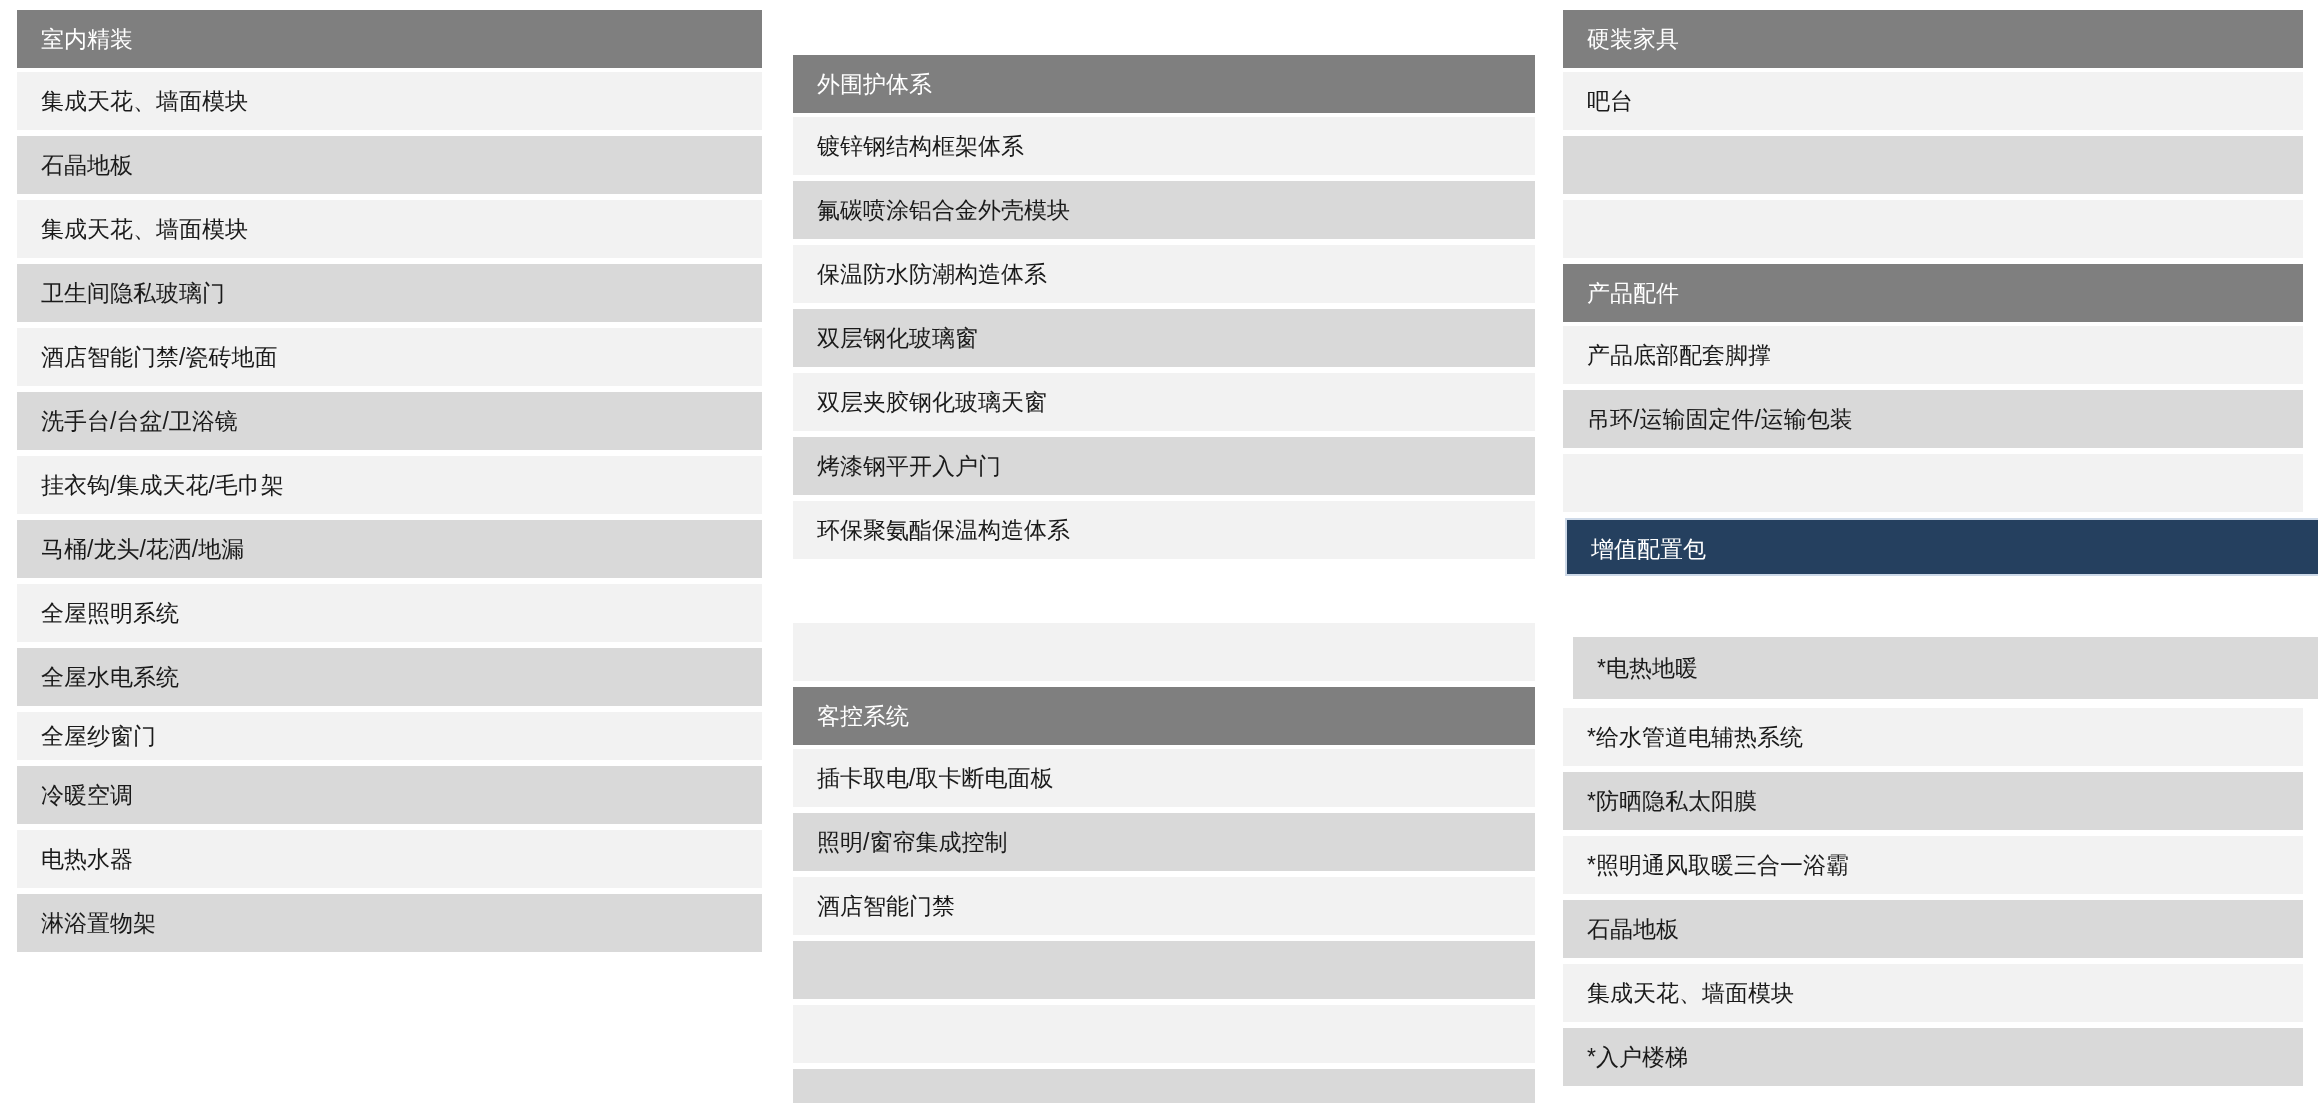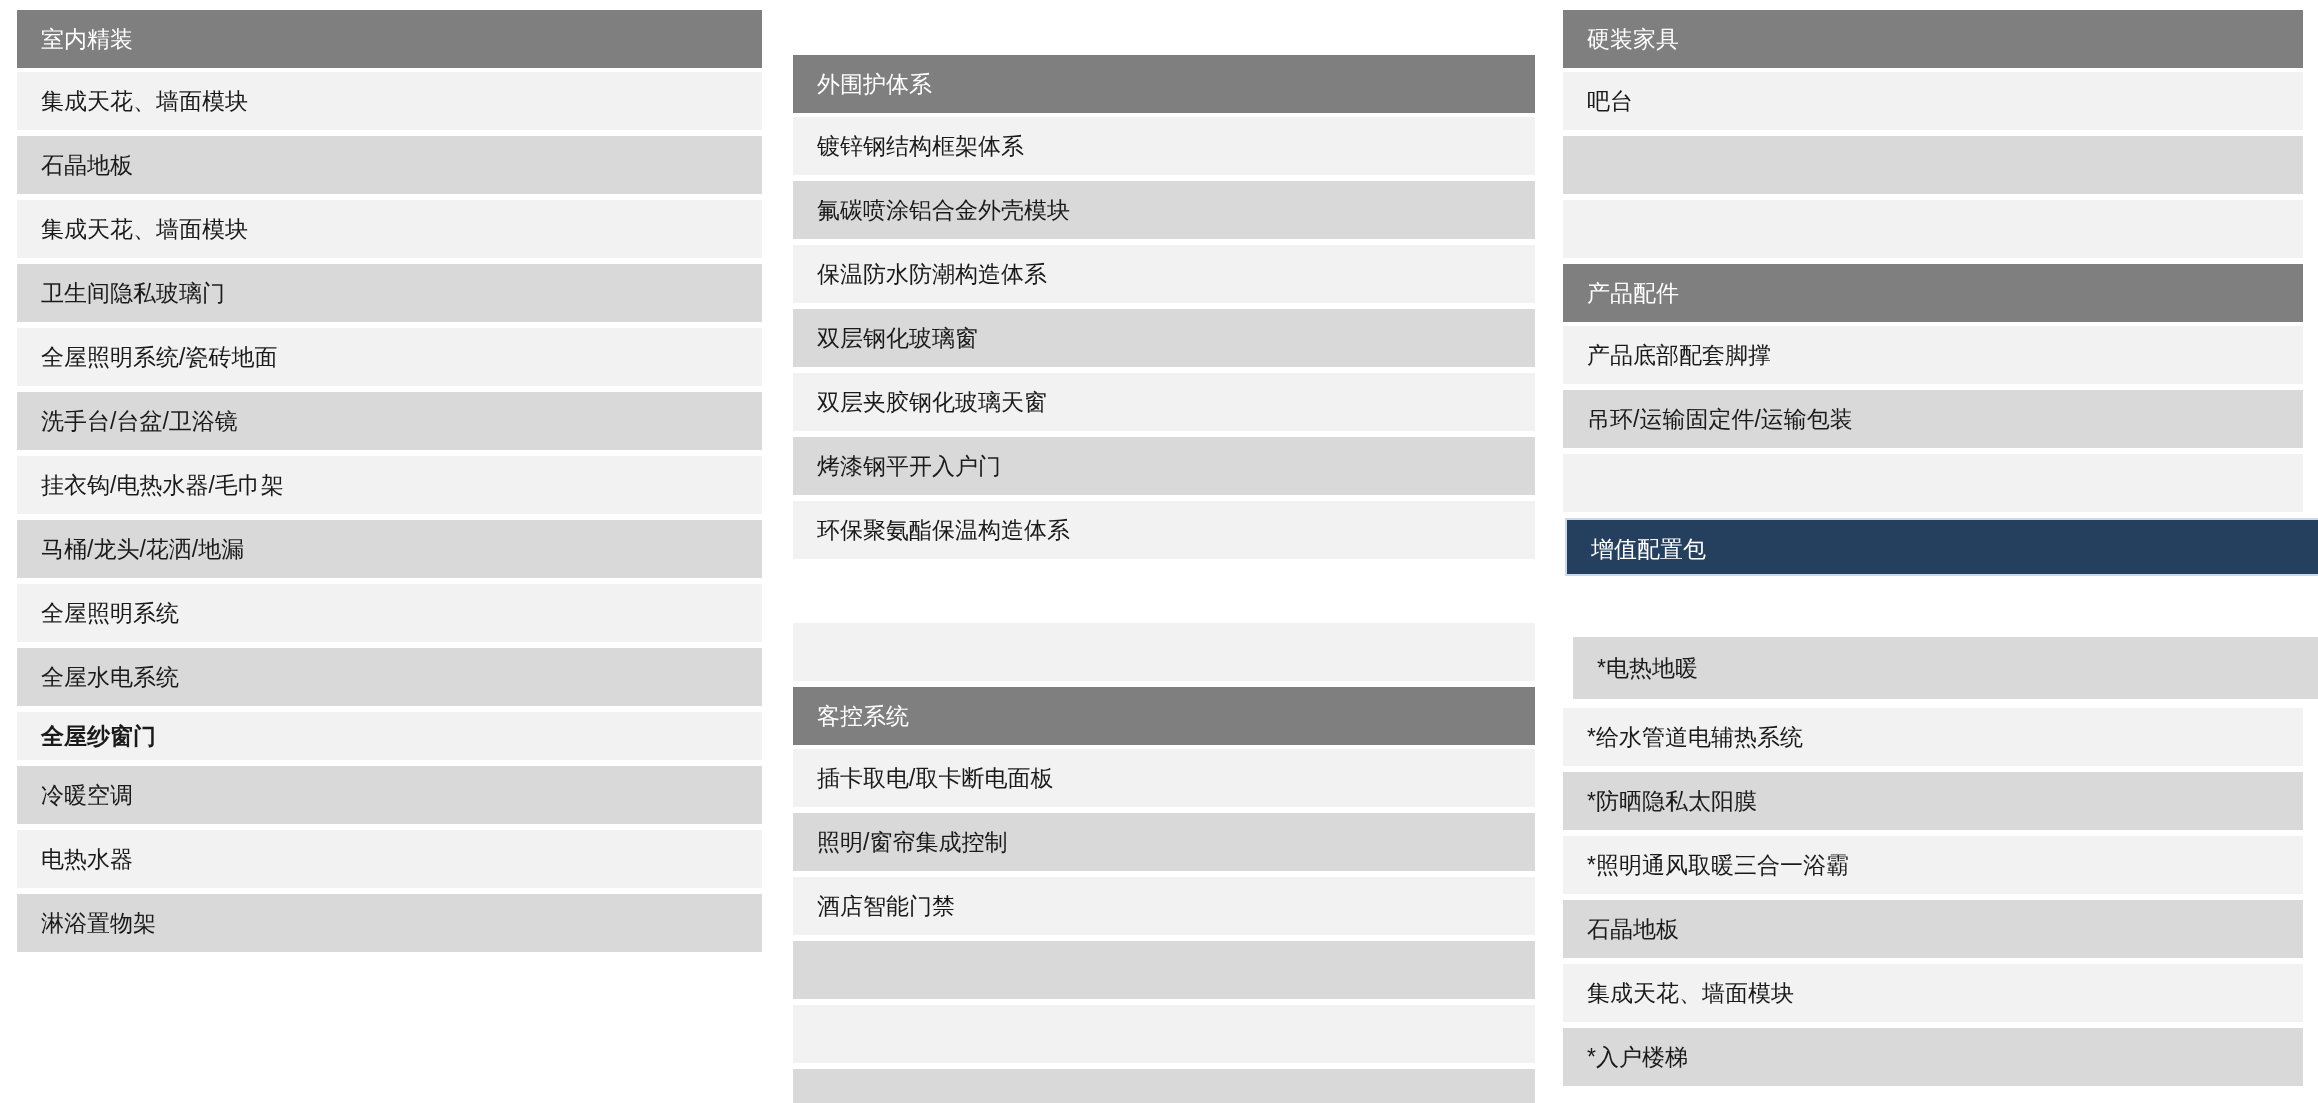--- a/index.html
+++ b/index.html
@@ -44,44 +44,43 @@
   .cell.navy {
     background: #25405f;
     color: #ffffff;
     border: 2px solid #cdd9e8;
     margin-left: 2px;
     width: 832px;
   }
   .cell.short {
     height: 48px;
     line-height: 48px;
-    font-weight: bold;
   }
   .cell.offset-row {
     margin-left: 10px;
     width: 755px;
     height: 62px;
     line-height: 62px;
   }
   .mt64 { margin-top: 64px; }
   .mt61 { margin-top: 61px; }
   .mt9  { margin-top: 9px; }
 </style>
 </head>
 <body>
 
 <div class="col col1">
   <div class="cell header">室内精装</div>
   <div class="cell light">集成天花、墙面模块</div>
   <div class="cell gray">石晶地板</div>
   <div class="cell light">集成天花、墙面模块</div>
   <div class="cell gray">卫生间隐私玻璃门</div>
-  <div class="cell light">全屋照明系统/瓷砖地面</div>
+  <div class="cell light">酒店智能门禁/瓷砖地面</div>
   <div class="cell gray">洗手台/台盆/卫浴镜</div>
-  <div class="cell light">挂衣钩/电热水器/毛巾架</div>
+  <div class="cell light">挂衣钩/集成天花/毛巾架</div>
   <div class="cell gray">马桶/龙头/花洒/地漏</div>
   <div class="cell light">全屋照明系统</div>
   <div class="cell gray">全屋水电系统</div>
   <div class="cell light short">全屋纱窗门</div>
   <div class="cell gray">冷暖空调</div>
   <div class="cell light">电热水器</div>
   <div class="cell gray">淋浴置物架</div>
 </div>
 
 <div class="col col2">

